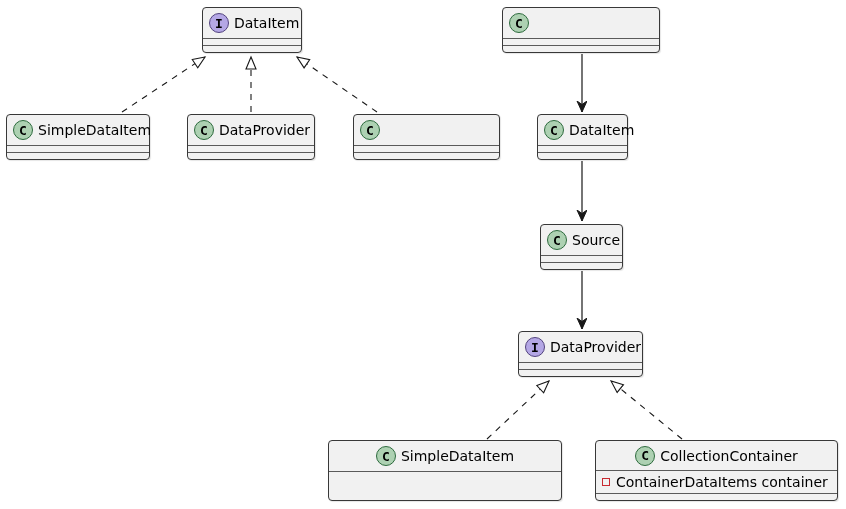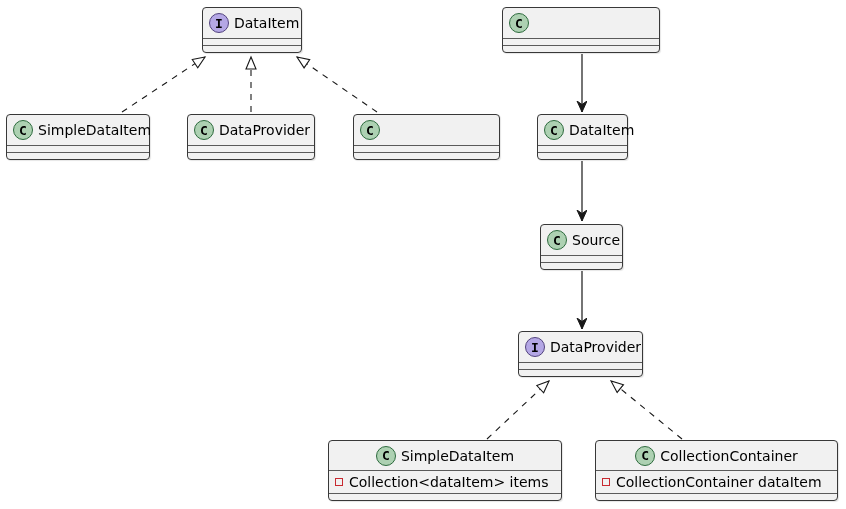--- a/index.html
+++ b/index.html
@@ -182,32 +182,28 @@
     </div>
     <div class="uml-sep"></div>
     <div class="uml-sep"></div>
   </div>
 
   <div class="uml-box" id="node-listchartitems">
     <div class="uml-head centered">
       <span class="uml-circle class-kind">C</span>
       <span class="uml-name">SimpleDataItem</span>
     </div>
+    <div class="uml-sep"></div>
+  </div>
+
+  <div class="uml-box" id="node-containerdataitems">
+    <div class="uml-head centered">
+      <span class="uml-circle class-kind">C</span>
+      <span class="uml-name">CollectionContainer</span>
+    </div>
     <div class="uml-attr">
       <span class="vis-private"></span>
-      <span>Collection&lt;dataItem&gt; items</span>
-    </div>
-    <div class="uml-sep"></div>
-  </div>
-
-  <div class="uml-box" id="node-containerdataitems">
-    <div class="uml-head centered">
-      <span class="uml-circle class-kind">C</span>
-      <span class="uml-name">CollectionContainer</span>
-    </div>
-    <div class="uml-attr">
-      <span class="vis-private"></span>
-      <span>CollectionContainer dataItem</span>
+      <span>ContainerDataItems container</span>
     </div>
     <div class="uml-sep"></div>
   </div>
 
 </div>
 
 </body></html>

